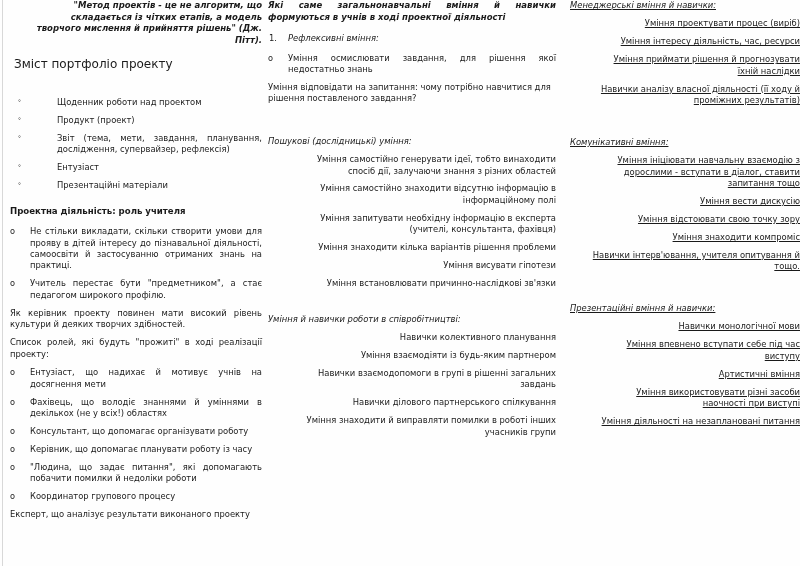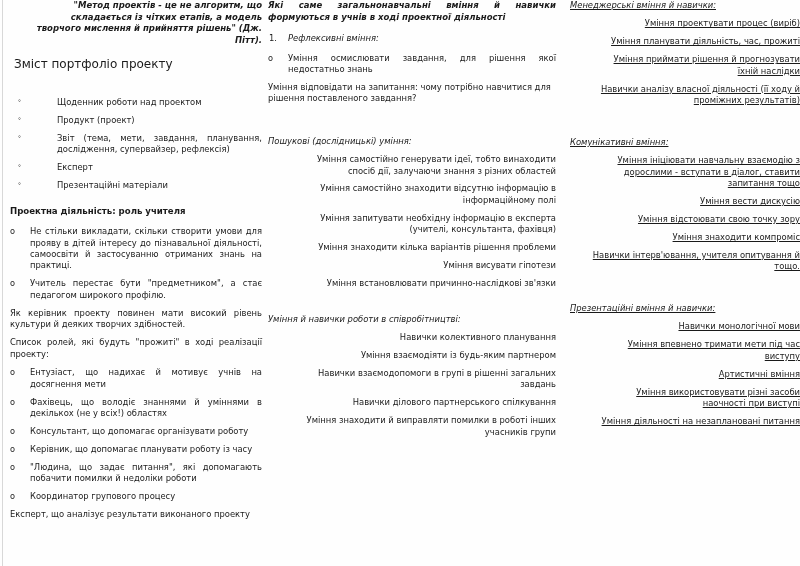--- a/index.html
+++ b/index.html
@@ -168,21 +168,21 @@
   <div class="col" id="col1">
 
     <div class="quote">"Метод проектів - це не алгоритм, що складається із чітких етапів, а модель творчого мислення й прийняття рішень" (Дж. Пітт).</div>
 
     <div class="plain-head">Зміст портфоліо проекту</div>
 
     <ul class="deg-list">
       <li><span class="mk">°</span><span>Щоденник роботи над проектом</span></li>
       <li><span class="mk">°</span><span>Продукт (проект)</span></li>
       <li><span class="mk">°</span><span>Звіт (тема, мети, завдання,  планування, дослідження, супервайзер, рефлексія)</span></li>
-      <li><span class="mk">°</span><span>Експерт</span></li>
+      <li><span class="mk">°</span><span>Ентузіаст</span></li>
       <li><span class="mk">°</span><span>Презентаційні матеріали</span></li>
     </ul>
 
     <div class="spacer-8"></div>
 
     <div class="sec-head-bold">Проектна діяльність: роль учителя</div>
 
     <ul class="o-list">
       <li><span class="mk">o</span><span>Не стільки викладати, скільки створити умови для прояву в дітей інтересу до пізнавальної діяльності, самоосвіти й застосуванню отриманих знань на практиці.</span></li>
       <li><span class="mk">o</span><span>Учитель перестає бути "предметником", а стає педагогом широкого профілю.</span></li>
@@ -243,21 +243,21 @@
       <li>Уміння знаходити й виправляти помилки в роботі інших учасників групи</li>
     </ul>
   </div>
 
   <div class="col" id="col3">
 
     <div class="ital-head">Менеджерські вміння й навички:</div>
 
     <ul class="ind-list c3">
       <li>Уміння проектувати процес (виріб)</li>
-      <li>Уміння планувати діяльність, час, прожиті</li>
+      <li>Уміння інтересу діяльність, час, ресурси</li>
       <li>Уміння приймати рішення й прогнозувати їхній наслідки</li>
       <li>Навички аналізу власної діяльності (її ходу й проміжних результатів)</li>
     </ul>
 
     <div class="spacer-24"></div>
 
     <div class="ital-head">Комунікативні вміння:</div>
 
     <ul class="ind-list c3">
       <li>Уміння ініціювати навчальну взаємодію з дорослими - вступати в діалог, ставити запитання тощо</li>
@@ -266,20 +266,20 @@
       <li>Уміння знаходити компроміс</li>
       <li>Навички інтерв'ювання, учителя опитування й тощо.</li>
     </ul>
 
     <div class="spacer-24"></div>
 
     <div class="ital-head">Презентаційні вміння й навички:</div>
 
     <ul class="ind-list c3">
       <li>Навички монологічної мови</li>
-      <li>Уміння впевнено тримати мети під час виступу</li>
+      <li>Уміння впевнено вступати себе під час виступу</li>
       <li>Артистичні вміння</li>
       <li>Уміння використовувати різні засоби наочності при виступі</li>
       <li>Уміння діяльності на незаплановані питання</li>
     </ul>
   </div>
 
 </div>
 
 </body></html>

